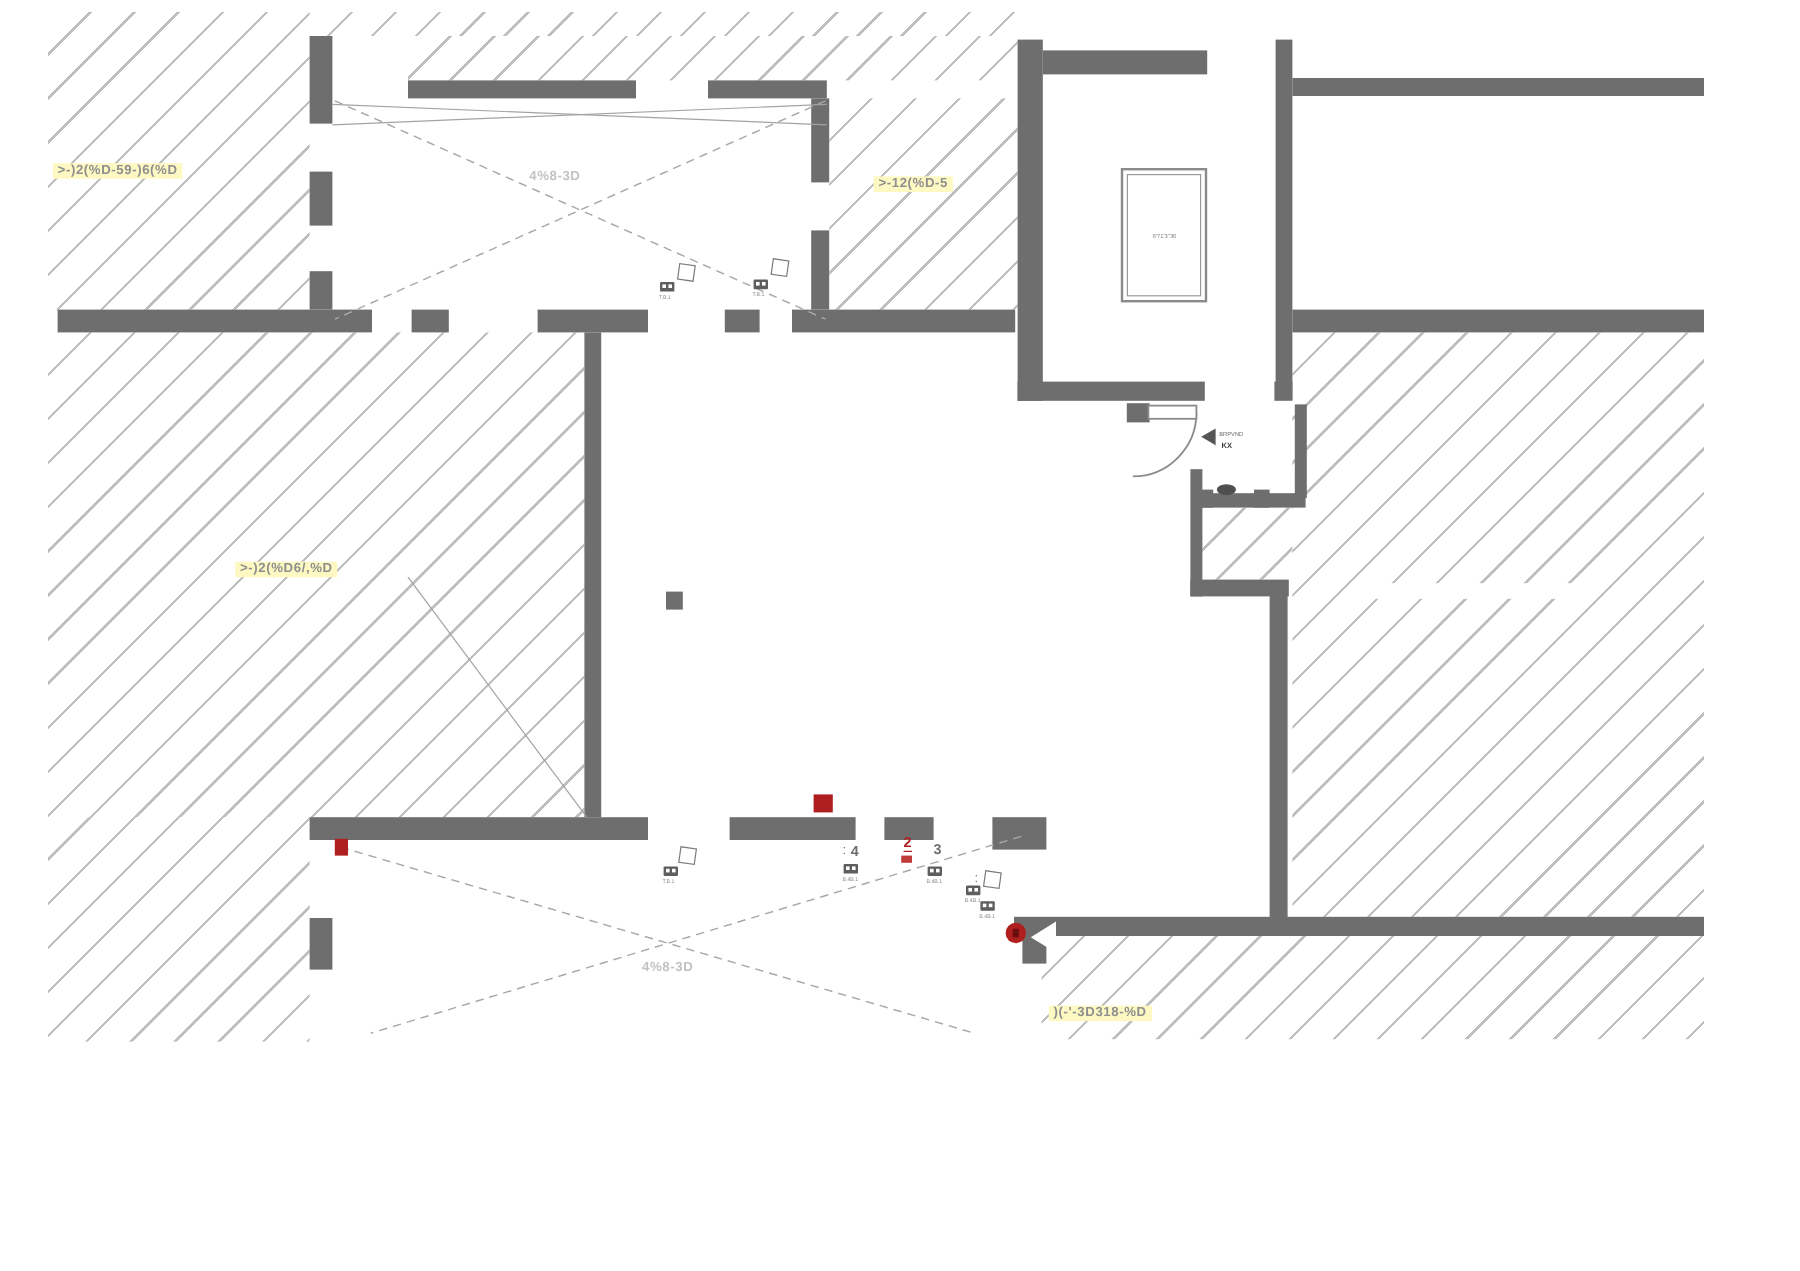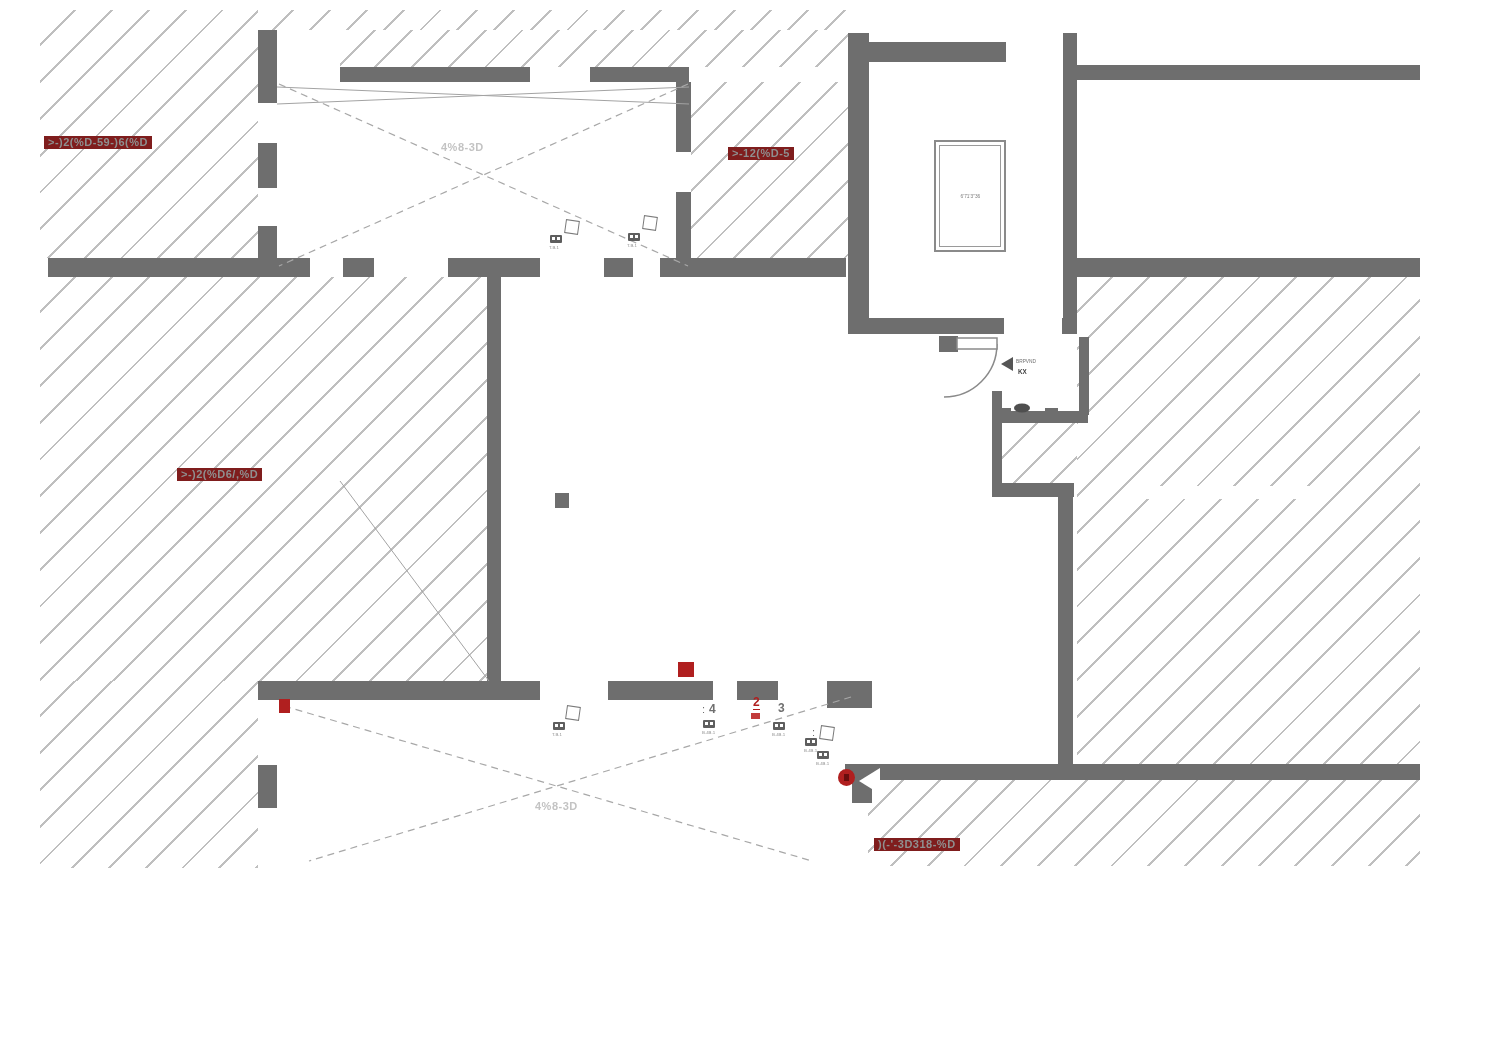--- a/index.html
+++ b/index.html
@@ -3,21 +3,21 @@
 <meta charset="utf-8">
 <style>
   html,body{margin:0;padding:0;background:#fff;}
   .plan{position:relative;width:1500px;height:1059px;background:#fff;overflow:hidden;
         font-family:"Liberation Sans",sans-serif;}
   .hatch{position:absolute;background:repeating-linear-gradient(135deg,transparent 0 24px,#bfbfbf 24px 26px);}
   .wall{position:absolute;background:#6e6e6e;}
   .mask{position:absolute;background:#fff;}
   .svglayer{position:absolute;left:0;top:0;pointer-events:none;}
   .lbl{position:absolute;color:#8f8f8f;font-size:11px;font-weight:600;letter-spacing:.5px;white-space:nowrap;line-height:13px;}
-  .lbl.bg{background:#7f1d1d;padding:0 4px;text-align:right;}
+  .lbl.bg{background:#fef9c3;padding:0 4px;text-align:right;}
   .faint{color:#c3c3c3;}
   .sq{position:absolute;width:12px;height:12px;border:1.5px solid #7a7a7a;background:#fff;transform:rotate(8deg);}
   .gly{position:absolute;width:12px;height:8px;background:#5e5e5e;border-radius:1px;}
   .gly:before{content:"";position:absolute;left:2px;top:2px;width:3px;height:3px;background:#fff;}
   .gly:after{content:"";position:absolute;left:7px;top:2px;width:3px;height:3px;background:#fff;}
   .cap{position:absolute;color:#8f8f8f;font-size:8px;transform:scale(.55);transform-origin:0 0;white-space:nowrap;}
   .num{position:absolute;color:#6f6f6f;font-size:12px;font-weight:600;}
   .num.redn{color:#b01f1f;border-bottom:1.5px solid #b01f1f;}
   .tick{position:absolute;color:#6f6f6f;font-size:11px;}
   .redsq{position:absolute;background:#b01f1f;}
@@ -110,21 +110,21 @@
     </div>
   </div>
 
   <div class="tri-left" style="left:1001px;top:357px"></div>
   <span class="vsign" style="left:1016px;top:359px">BRPVND</span>
   <span class="vsign2" style="left:1018px;top:368px">KX</span>
 
   <span class="lbl bg" style="left:44px;top:136px">&gt;-)2(%D-59-)6(%D</span>
   <span class="lbl faint" style="left:441px;top:141px">4%8-3D</span>
   <span class="lbl bg" style="left:728px;top:147px">&gt;-12(%D-5</span>
-  <span class="lbl bg" style="left:177px;top:468px">&gt;-)2(%D6/,%D</span>
+  <span class="lbl bg" style="left:196px;top:468px">&gt;-)2(%D6/,%D</span>
   <span class="lbl faint" style="left:535px;top:800px">4%8-3D</span>
   <span class="lbl bg" style="left:874px;top:838px">)(-'-3D318-%D</span>
 
   <div class="sq" style="left:565px;top:220px"></div>
   <div class="gly" style="left:550px;top:235px"></div>
   <span class="cap" style="left:549px;top:245px">T.B.1</span>
   <div class="sq" style="left:643px;top:216px"></div>
   <div class="gly" style="left:628px;top:233px"></div>
   <span class="cap" style="left:627px;top:243px">T.B.1</span>
 

